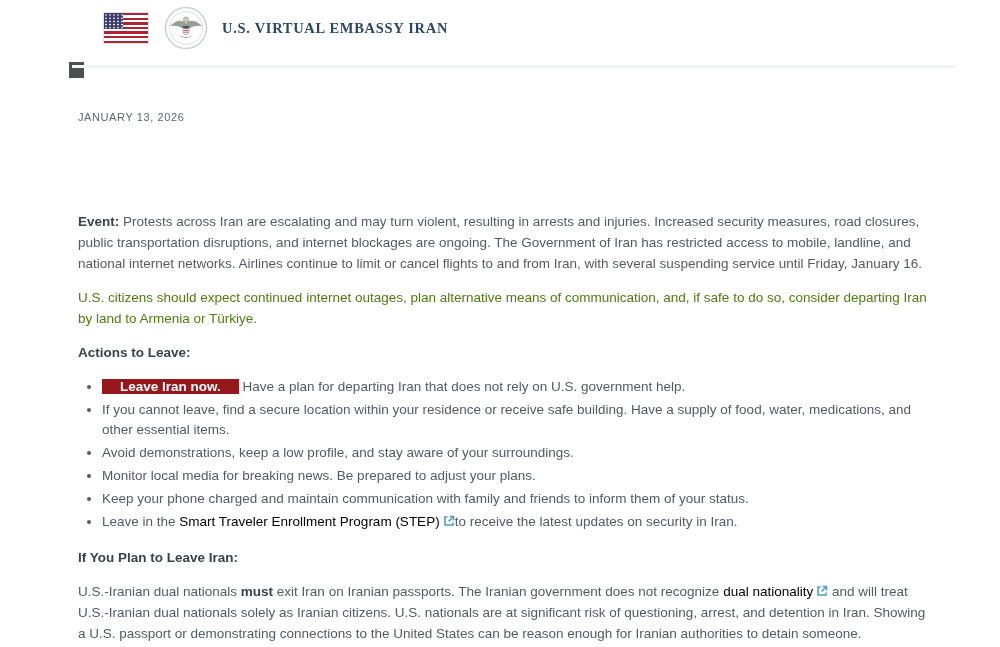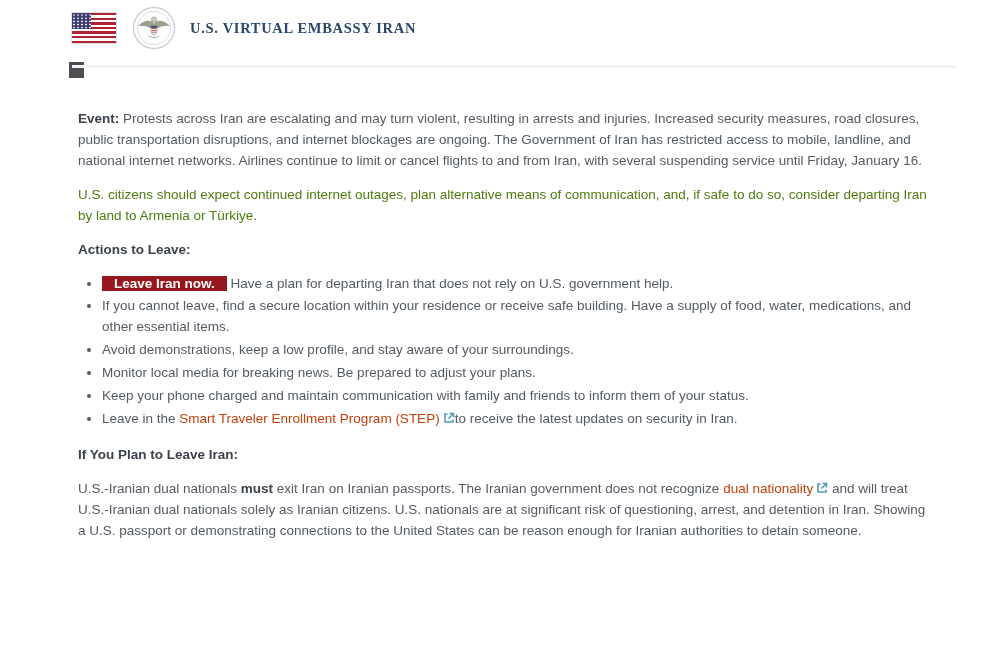--- a/index.html
+++ b/index.html
@@ -3,21 +3,21 @@
 <meta charset="utf-8">
 <style>
   * { box-sizing: border-box; }
   html,body { margin:0; padding:0; }
   body {
     width:1000px; height:647px; background:#ffffff; position:relative; overflow:hidden;
     font-family:"Liberation Sans", sans-serif; color:#545a63;
   }
 
   
-  .header { position:absolute; top:6px; left:72px; display:flex; align-items:center; }
+  .header { position:absolute; top:6px; left:104px; display:flex; align-items:center; }
   .flag { position:relative; width:44px; height:30px; flex:0 0 auto;
     background:repeating-linear-gradient(to bottom,#b22234 0 2.31px,#ffffff 2.31px 4.62px);
     box-shadow:0 0 0 1px #e3e3e3;
   }
   .canton { position:absolute; top:0; left:0; width:19px; height:16.2px; background:#3c3b6e;
     background-image:radial-gradient(circle at 2px 2px,#ffffff 0.7px,transparent 1px);
     background-size:4px 3.2px;
   }
   .seal { width:44px; height:44px; margin-left:16px; flex:0 0 auto; }
   .site-title {
@@ -31,22 +31,22 @@
 
   
   .content { position:absolute; top:109px; left:78px; width:858px; font-size:13.5px; line-height:1.55; }
   .date { font-size:11px; letter-spacing:0.6px; color:#5f666f; margin:0 0 86px 0; }
   p { margin:0 0 13px 0; }
   strong, b, .bold { color:#3c424b; font-weight:bold; }
   .advisory { font-weight:normal; color:#4d7c0f; }
   .section-heading { font-weight:bold; color:#3c424b; margin:0 0 13px 0; }
   ul { margin:0 0 15px 0; padding-left:24px; }
   li { margin:0 0 2px 0; }
-  .highlight { background:#97181c; color:#ffffff; font-weight:bold; padding:0 12px; }
-  a.link { color:#c2410c; text-decoration:none; cursor:pointer; }
+  .highlight { background:#97181c; color:#ffffff; font-weight:bold; padding:0 18px; }
+  a.link { color:#000000; text-decoration:none; cursor:pointer; }
   .ext-icon { display:inline-block; width:12px; height:12px; margin-left:3px; vertical-align:-1px; }
   .ext-icon svg { display:block; width:12px; height:12px; stroke:#4f9eb9; stroke-width:1.6; fill:none; }
 </style>
 </head>
 <body>
 
 <div class="header">
   <div class="flag">
     <div class="canton"></div>
   </div>
@@ -62,20 +62,21 @@
     <path d="M15 29 Q22 33 29 29 Q26 32 22 32 Q18 32 15 29 Z" fill="#9aa08e"></path>
   </svg>
   <div class="site-title">U.S. VIRTUAL EMBASSY IRAN</div>
 </div>
 
 <div class="dark-marker"></div>
 <div class="divider"></div>
 
 <div class="content">
 
+  <p class="date">JANUARY 13, 2026</p>
 
 
   <p><strong>Event:</strong><span> Protests across Iran are escalating and may turn violent, resulting in arrests and injuries. Increased security measures, road closures, public transportation disruptions, and internet blockages are ongoing. The Government of Iran has restricted access to mobile, landline, and national internet networks. Airlines continue to limit or cancel flights to and from Iran, with several suspending service until Friday, January 16.</span></p>
 
   <p class="advisory">U.S. citizens should expect continued internet outages, plan alternative means of communication, and, if safe to do so, consider departing Iran by land to Armenia or Türkiye.</p>
 
   <p class="section-heading">Actions to Leave:</p>
 
   <ul>
     <li><span class="highlight">Leave Iran now.</span><span> Have a plan for departing Iran that does not rely on U.S. government help.</span></li>

